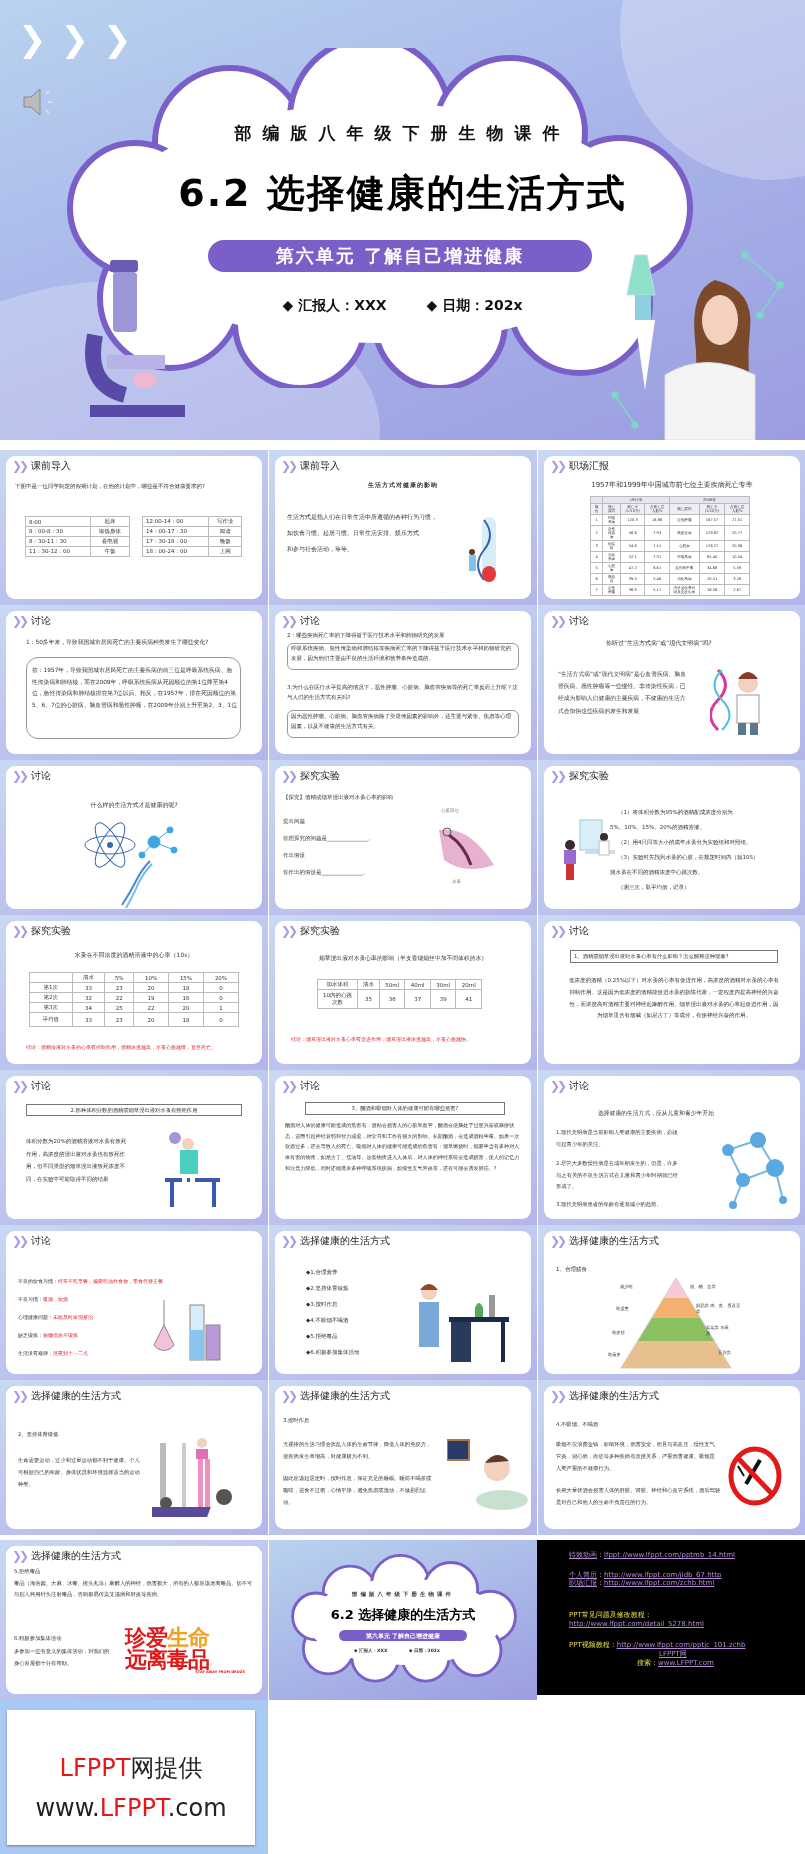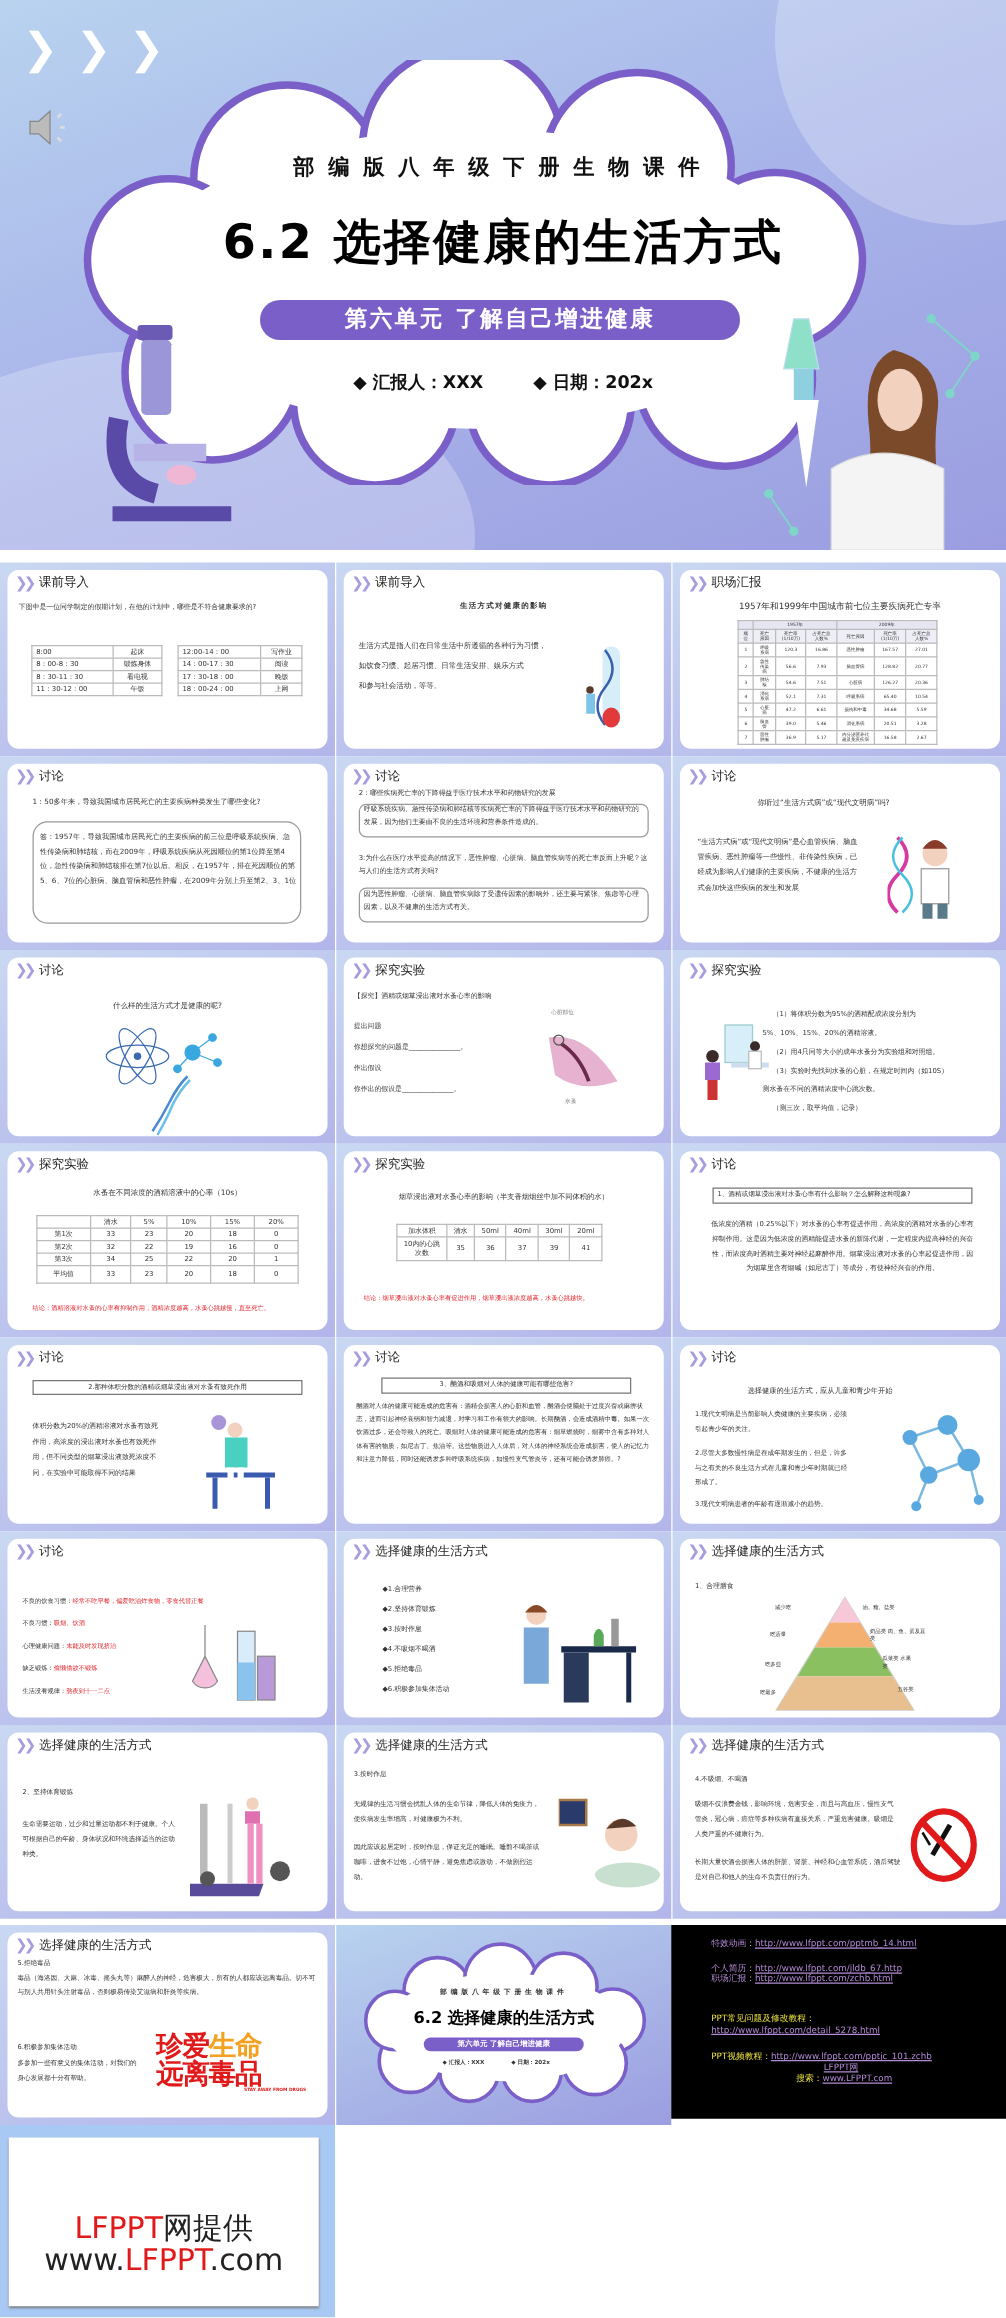--- a/index.html
+++ b/index.html
@@ -20,26 +20,26 @@
 .slide .card{position:absolute;left:6px;top:6px;right:6px;bottom:6px;background:#fff;border-radius:9px;}
 .sh{position:absolute;left:12px;top:9px;display:flex;align-items:center;gap:5px;font-size:10px;color:#222;}
 .sh .ch{color:#a99be0;font-size:12px;font-weight:bold;letter-spacing:-3px;}
 .t{position:absolute;font-size:6px;line-height:1.75;color:#333;}
 .red{color:#e2232a;}
 table.mini{position:absolute;border-collapse:collapse;font-size:5.5px;color:#333;}
 table.mini td{border:1px solid #bbb;padding:1px 3px;text-align:center;}
 .bubble{position:absolute;border:1px solid #999;border-radius:12px;}
 .black{position:absolute;left:537px;top:1540px;width:268px;height:155px;background:#000;}
 .black .ln{position:absolute;left:32px;font-size:7px;color:#ccc;}
-.black .cn{color:#b48ad6;}
+.black .cn{color:#b48ad6;text-decoration:underline;}
 .black .url{color:#b48ad6;text-decoration:underline;}
 .black .yl{color:#e8e040;}
 .final{position:absolute;left:0;top:1700px;width:268px;height:154px;background:#a9c9f5;}
 .final .in{position:absolute;left:7px;top:10px;width:248px;height:135px;background:#fff;box-shadow:0 1px 2px #777;}
-.final .l1{position:absolute;top:56px;width:100%;text-align:center;font-size:24px;}
+.final .l1{position:absolute;top:42px;width:100%;text-align:center;font-size:24px;}
 .final .l2{position:absolute;top:84px;width:100%;text-align:center;font-size:24px;}
 </style>
 </head>
 <body>
 
 <section class="cover">
   <div class="swirl" style="left:-120px;top:280px;width:500px;height:300px;"></div>
   <div class="swirl" style="left:620px;top:-120px;width:300px;height:300px;"></div>
   <div class="chev">
     <span>❯</span>
@@ -684,21 +684,21 @@
     <ellipse cx="320" cy="175" rx="270" ry="120" fill="#fff"></ellipse>
   </svg>
   <div class="t" style="left:0;width:268px;top:50px;text-align:center;font-size:5.5px;font-weight:bold;letter-spacing:3px;">部编版八年级下册生物课件</div>
   <div class="t" style="left:0;width:268px;top:64px;text-align:center;font-size:13px;font-weight:bold;color:#000;">6.2 选择健康的生活方式</div>
   <div class="t" style="left:70px;top:90px;width:128px;height:11px;background:#7a5fc8;border-radius:6px;color:#fff;text-align:center;font-size:6px;line-height:11px;font-weight:bold;">第六单元 了解自己增进健康</div>
   <div class="t" style="left:85px;top:107px;font-size:4.5px;font-weight:bold;">◆ 汇报人：XXX</div>
   <div class="t" style="left:140px;top:107px;font-size:4.5px;font-weight:bold;">◆ 日期：202x</div>
 </section>
 
 <section class="black">
-  <div class="ln" style="top:10px;"><span class="cn">特效动画</span><span>：</span><span class="url">http://www.lfppt.com/pptmb_14.html</span></div>
+  <div class="ln" style="top:10px;"><span class="cn">特效动画</span><span>：</span><span class="url">lfppt://www.lfppt.com/pptmb_14.html</span></div>
   <div class="ln" style="top:30px;"><span class="cn">个人简历</span><span>：</span><span class="url">http://www.lfppt.com/jldb_67.http</span></div>
   <div class="ln" style="top:38px;text-align:right;"><span class="cn">职场汇报</span><span>：</span><span class="url">http://www.lfppt.com/zchb.html</span></div>
   <div class="ln yl" style="top:70px;">PPT常见问题及修改教程：</div>
   <div class="ln url" style="top:80px;">http://www.lfppt.com/detail_5278.html</div>
   <div class="ln" style="top:100px;"><span class="yl">PPT视频教程：</span><span class="url">http://www.lfppt.com/pptjc_101.zchb</span></div>
   <div class="ln" style="top:118px;left:100px;"><span class="yl">搜索：</span><span class="url">www.LFPPT.com</span></div>
   <div class="ln url" style="top:109px;left:122px;">LFPPT网</div>
 </section>
 
 <section class="final">

